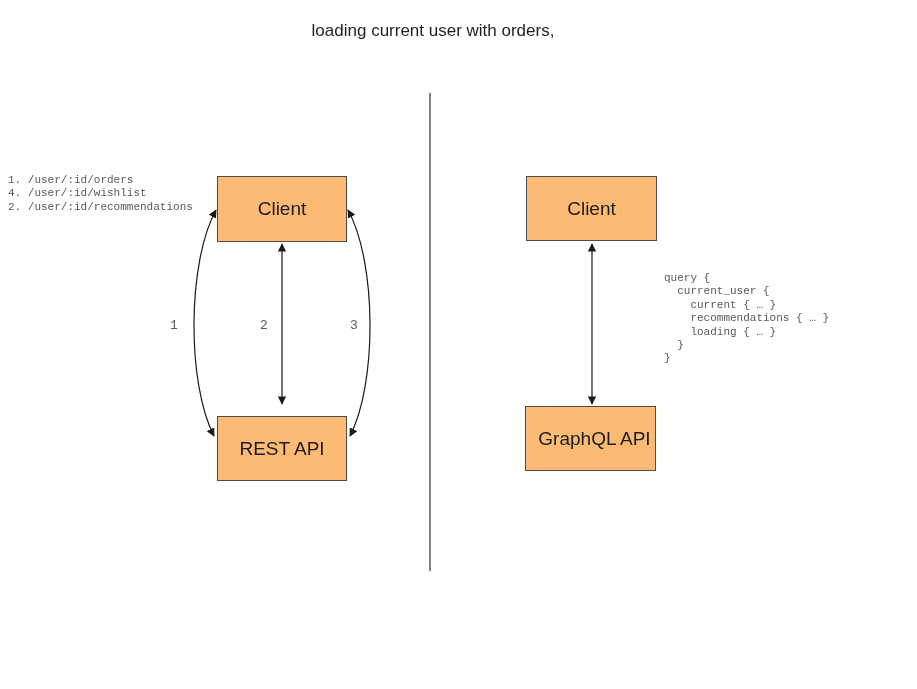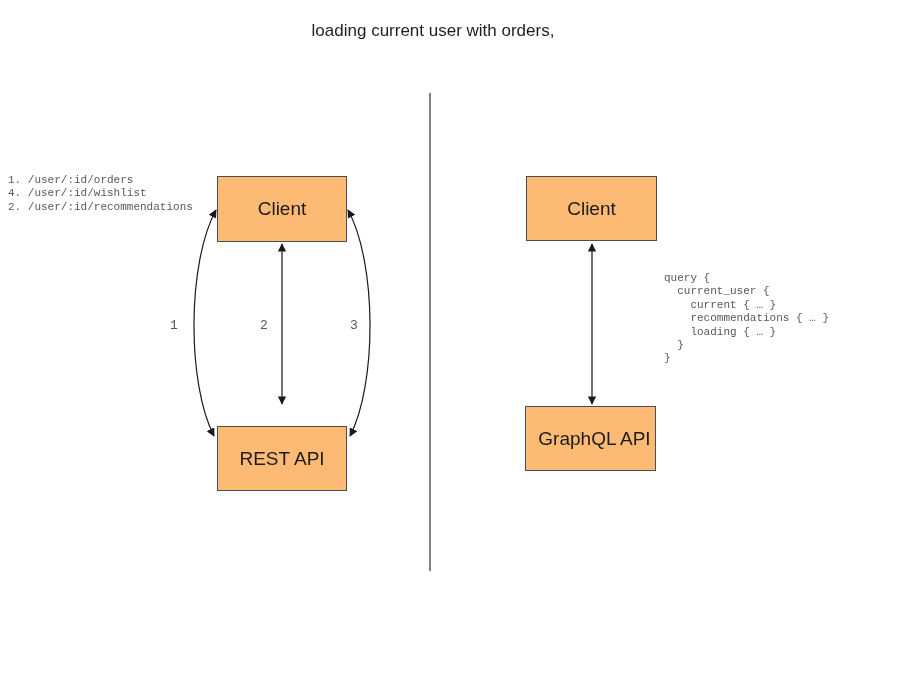--- a/index.html
+++ b/index.html
@@ -37,21 +37,21 @@
     box-sizing: border-box;
     background: #fdba74;
     border: 1.5px solid #4d4d4d;
     display: flex;
     align-items: center;
     justify-content: center;
     font-size: 19px;
     color: #1c1c1c;
   }
   .box-left-client   { left: 217px; top: 176px; width: 130px; height: 66px; }
-  .box-left-rest     { left: 217px; top: 426px; width: 130px; height: 65px; }
+  .box-left-rest     { left: 217px; top: 416px; width: 130px; height: 65px; }
   .box-right-client  { left: 526px; top: 176px; width: 131px; height: 65px; }
   .box-right-graphql { left: 525px; top: 406px; width: 131px; height: 65px; padding-left: 8px; }
   .mono {
     font-family: "Liberation Mono", "DejaVu Sans Mono", monospace;
     color: #595959;
   }
   .endpoints {
     position: absolute;
     left: 8px;
     top: 174px;

